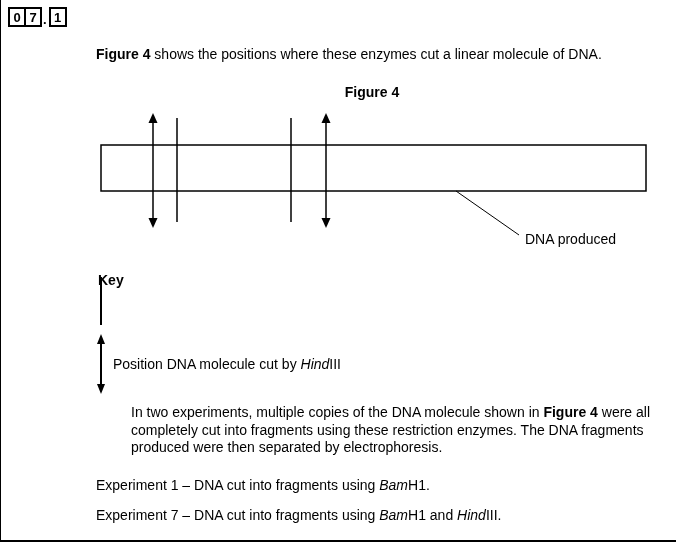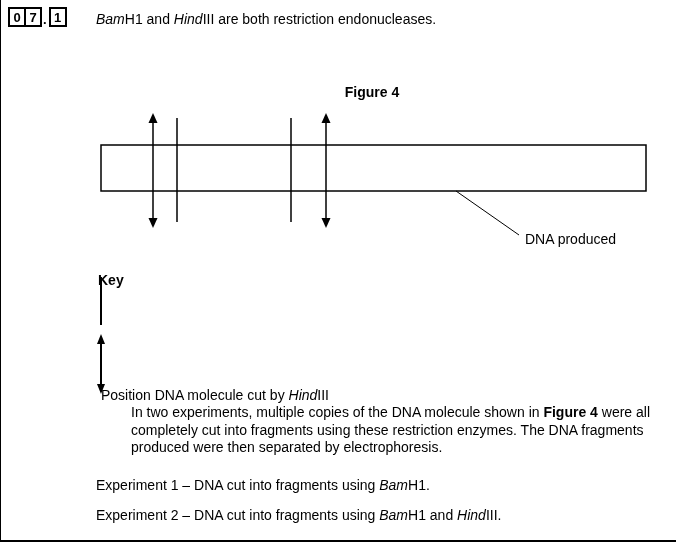--- a/index.html
+++ b/index.html
@@ -52,39 +52,39 @@
 
   .key-marker-arrow {
     position:absolute; left:95px; top:334px;
     width:10px; height:60px;
     display:flex; flex-direction:column; align-items:center;
   }
   .tri { width:0; height:0; }
   .tri.up   { border-left:4.5px solid transparent; border-right:4.5px solid transparent; border-bottom:10px solid #000; }
   .tri.down { border-left:4.5px solid transparent; border-right:4.5px solid transparent; border-top:10px solid #000; }
   .key-marker-arrow .stem { width:2px; flex:1; background:#000; }
-  .key-label-2 { position:absolute; left:100px; top:356px;margin-top:31px; }
+  .key-label-2 { position:absolute; left:112px; top:356px; }
 
   .body-para { position:absolute; left:95px; top:404px; width:556px; line-height:17.5px;margin-left:35px; }
   .exp1 { position:absolute; left:95px; top:477px;text-align:right; }
   .exp2 { position:absolute; left:95px; top:507px; }
 </style>
 </head>
 <body>
 
 <div class="page">
 
   <div class="qnum">
     <div class="qbox">0</div>
     <div class="qbox">7</div>
     <div class="qdot">.</div>
     <div class="qbox">1</div>
   </div>
 
-  <div class="txt" style="left:95px; top:11px;"><span style="font-style: italic;">Bam</span><span>H1 and </span><span style="font-style: italic;">Hind</span><span>III are both restriction endonucleases.</span></div>
+  <div class="txt" style="left:95px; top:46px;"><span style="font-weight: bold;">Figure 4</span><span> shows the positions where these enzymes cut a linear molecule of DNA.</span></div>
 
   <div class="fig-title">Figure 4</div>
 
   <svg class="fig-svg" width="676" height="150" viewBox="0 0 676 150">
     <rect x="100" y="42" width="545" height="46" fill="none" stroke="#000" stroke-width="1.5"></rect>
     <line x1="455" y1="88" x2="518" y2="132" stroke="#000" stroke-width="1"></line>
     <g>
         <g>
           <line x1="152" x2="152" y1="18" y2="117" stroke="#000" stroke-width="1.5"></line>
           <polygon points="152,10 147.5,20 156.5,20" fill="#000"></polygon>
@@ -112,15 +112,15 @@
 
   <div class="key-marker-arrow">
     <div class="tri up"></div>
     <div class="stem"></div>
     <div class="tri down"></div>
   </div>
   <div class="key-label-2"><span>Position DNA molecule cut by </span><span style="font-style: italic;">Hind</span><span>III</span></div>
 
   <div class="body-para"><span>In two experiments, multiple copies of the DNA molecule shown in </span><span style="font-weight: bold;">Figure 4</span><span> were all completely cut into fragments using these restriction enzymes.  The DNA fragments produced were then separated by electrophoresis.</span></div>
   <div class="exp1 txt"><span>Experiment 1 – DNA cut into fragments using </span><span style="font-style: italic;">Bam</span><span>H1.</span></div>
-  <div class="exp2 txt"><span>Experiment 2 – DNA cut into fragments using </span><span style="font-style: italic;">Bam</span><span>H1 and </span><span style="font-style: italic;">Hind</span><span>III.</span></div>
+  <div class="exp2 txt"><span>Experiment 7 – DNA cut into fragments using </span><span style="font-style: italic;">Bam</span><span>H1 and </span><span style="font-style: italic;">Hind</span><span>III.</span></div>
 
 </div>
 
 </body></html>

